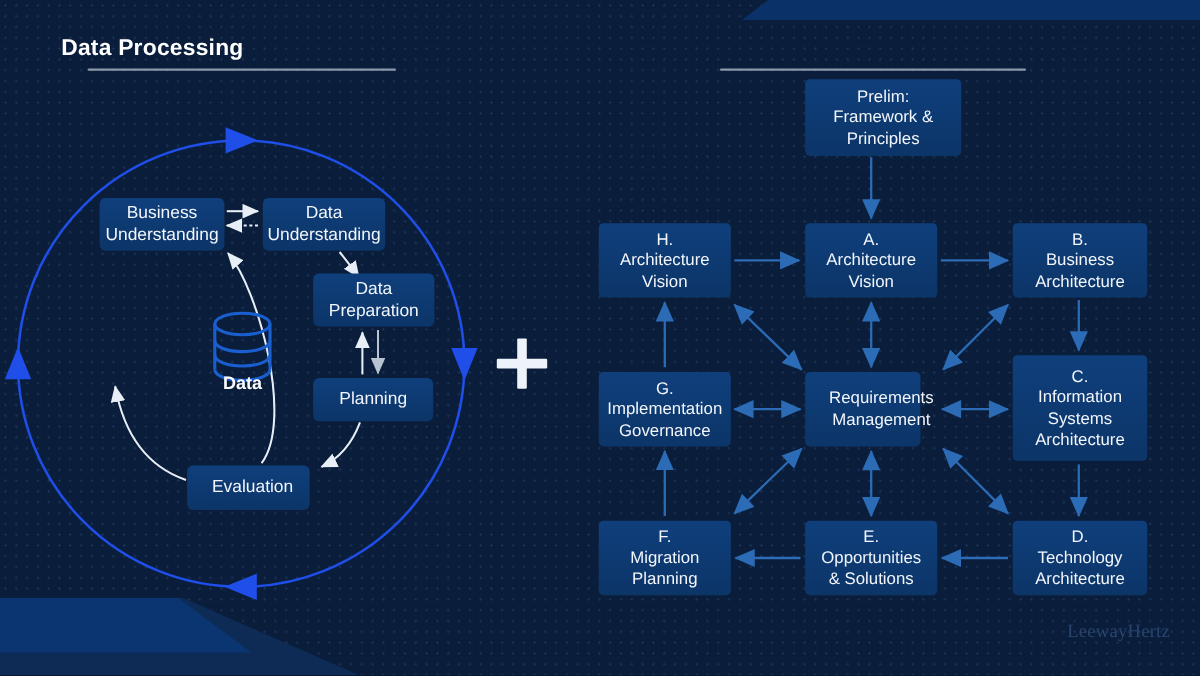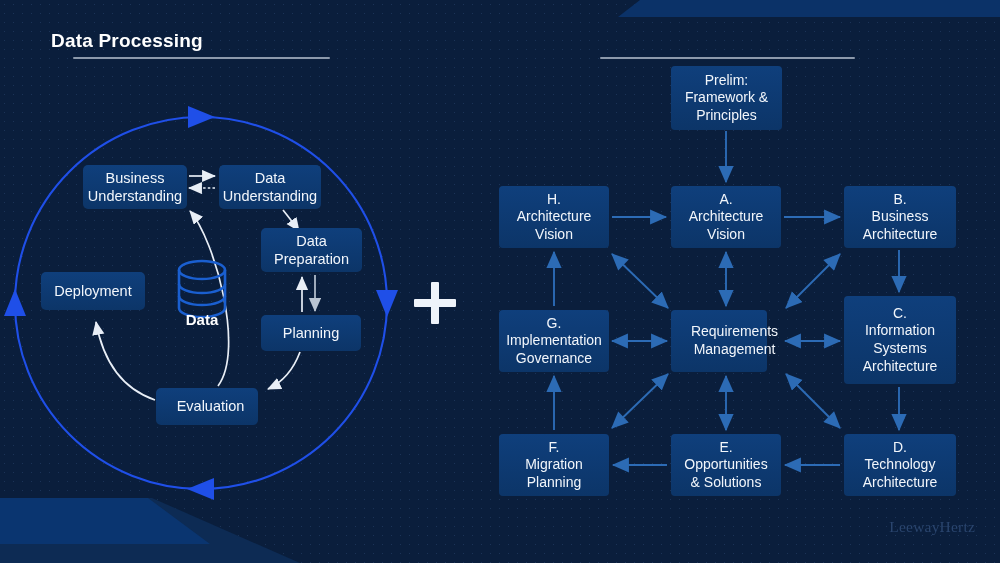--- a/index.html
+++ b/index.html
@@ -195,29 +195,28 @@
   </svg>
   <div id="data-label">Data</div>
 
   <div class="node left-node" style="left:83px;top:165px;width:104px;height:44px;">Business
 Understanding</div>
   <div class="node left-node" style="left:219px;top:165px;width:102px;height:44px;">Data
 Understanding</div>
   <div class="node left-node" style="left:261px;top:228px;width:101px;height:44px;">Data
 Preparation</div>
   <div class="node left-node" style="left:261px;top:315px;width:100px;height:36px;">Planning</div>
-  <div class="node left-node" style="left:41px;top:272px;width:104px;height:38px;">Deployment</div>
   <div class="node left-node" style="left:156px;top:388px;width:102px;height:37px;padding-left:12px;">Evaluation</div>
 
   <div id="plus">
     <div class="bar h"></div>
     <div class="bar v"></div>
   </div>
 
-  <div class="node" style="left:671px;top:66px;width:111px;height:64px;">Prelim:
+  <div class="node" style="left:671px;top:66px;width:130px;height:64px;">Prelim:
 Framework &amp;
 Principles</div>
   <div class="node" style="left:499px;top:186px;width:110px;height:62px;">H.
 Architecture
 Vision</div>
   <div class="node" style="left:671px;top:186px;width:110px;height:62px;">A.
 Architecture
 Vision</div>
   <div class="node" style="left:844px;top:186px;width:112px;height:62px;">B.
 Business

